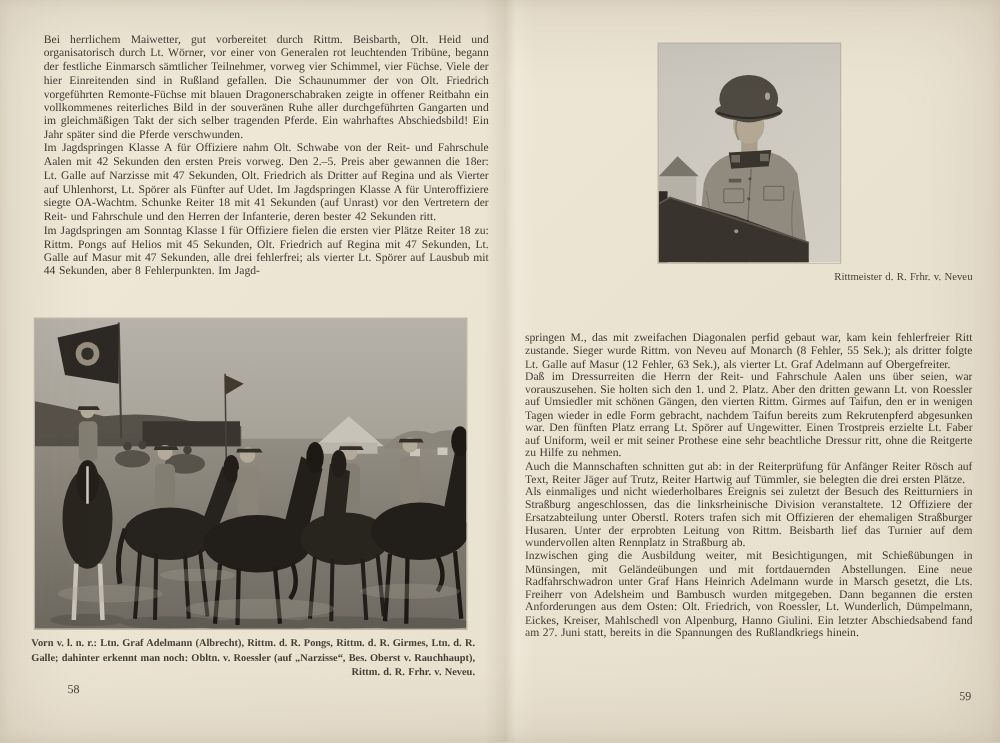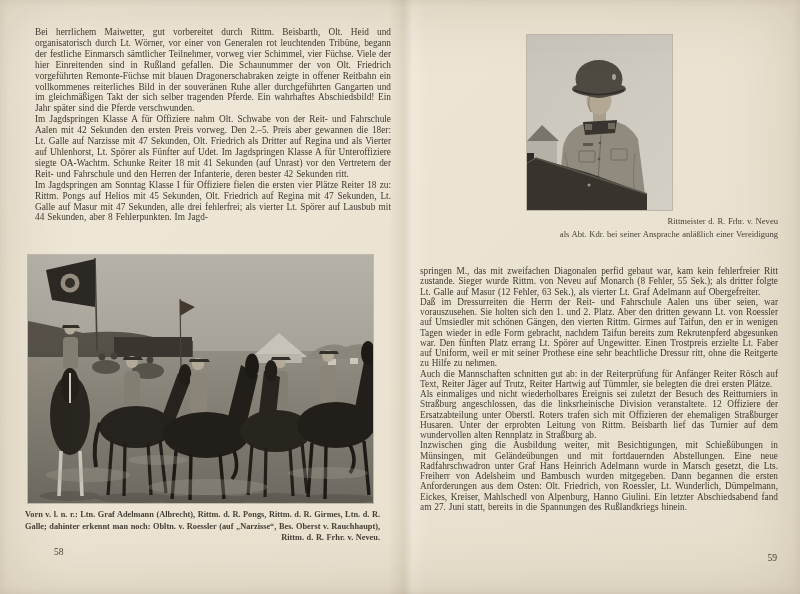--- a/index.html
+++ b/index.html
@@ -205,21 +205,20 @@
         <rect x="0" y="118" width="7" height="57" fill="#2f2b26"></rect>
         <polygon points="0,175 0,128 9,123 62,138 120,159 120,175" fill="#38342d"></polygon>
         <path d="M0 128 L9 123 L120 159" stroke="#5a564c" stroke-width="1.4" fill="none"></path>
         <circle cx="62" cy="150" r="1.6" fill="#9a958a"></circle>
       </g>
     </svg>
   </div>
 
   <div id="right-caption" class="caption">
     <div>Rittmeister d. R. Frhr. v. Neveu</div>
-    <div>als Abt. Kdr. bei seiner Ansprache anläßlich einer Vereidigung</div>
   </div>
 
   <div id="right-text" class="textcol">
     <p>springen M., das mit zweifachen Diagonalen perfid gebaut war, kam kein fehlerfreier Ritt zustande. Sieger wurde Rittm. von Neveu auf Monarch (8 Fehler, 55 Sek.); als dritter folgte Lt. Galle auf Masur (12 Fehler, 63 Sek.), als vierter Lt. Graf Adelmann auf Obergefreiter.</p>
     <p>Daß im Dressurreiten die Herrn der Reit- und Fahrschule Aalen uns über seien, war vorauszusehen. Sie holten sich den 1. und 2. Platz. Aber den dritten gewann Lt. von Roessler auf Umsiedler mit schönen Gängen, den vierten Rittm. Girmes auf Taifun, den er in wenigen Tagen wieder in edle Form gebracht, nachdem Taifun bereits zum Rekrutenpferd abgesunken war. Den fünften Platz errang Lt. Spörer auf Ungewitter. Einen Trostpreis erzielte Lt. Faber auf Uniform, weil er mit seiner Prothese eine sehr beachtliche Dressur ritt, ohne die Reitgerte zu Hilfe zu nehmen.</p>
     <p>Auch die Mannschaften schnitten gut ab: in der Reiterprüfung für Anfänger Reiter Rösch auf Text, Reiter Jäger auf Trutz, Reiter Hartwig auf Tümmler, sie belegten die drei ersten Plätze.</p>
     <p>Als einmaliges und nicht wiederholbares Ereignis sei zuletzt der Besuch des Reitturniers in Straßburg angeschlossen, das die linksrheinische Division veranstaltete. 12 Offiziere der Ersatzabteilung unter Oberstl. Roters trafen sich mit Offizieren der ehemaligen Straßburger Husaren. Unter der erprobten Leitung von Rittm. Beisbarth lief das Turnier auf dem wundervollen alten Rennplatz in Straßburg ab.</p>
     <p>Inzwischen ging die Ausbildung weiter, mit Besichtigungen, mit Schießübungen in Münsingen, mit Geländeübungen und mit fortdauernden Abstellungen. Eine neue Radfahrschwadron unter Graf Hans Heinrich Adelmann wurde in Marsch gesetzt, die Lts. Freiherr von Adelsheim und Bambusch wurden mitgegeben. Dann begannen die ersten Anforderungen aus dem Osten: Olt. Friedrich, von Roessler, Lt. Wunderlich, Dümpelmann, Eickes, Kreiser, Mahlschedl von Alpenburg, Hanno Giulini. Ein letzter Abschiedsabend fand am 27. Juni statt, bereits in die Spannungen des Rußlandkriegs hinein.</p>
   </div>
 

